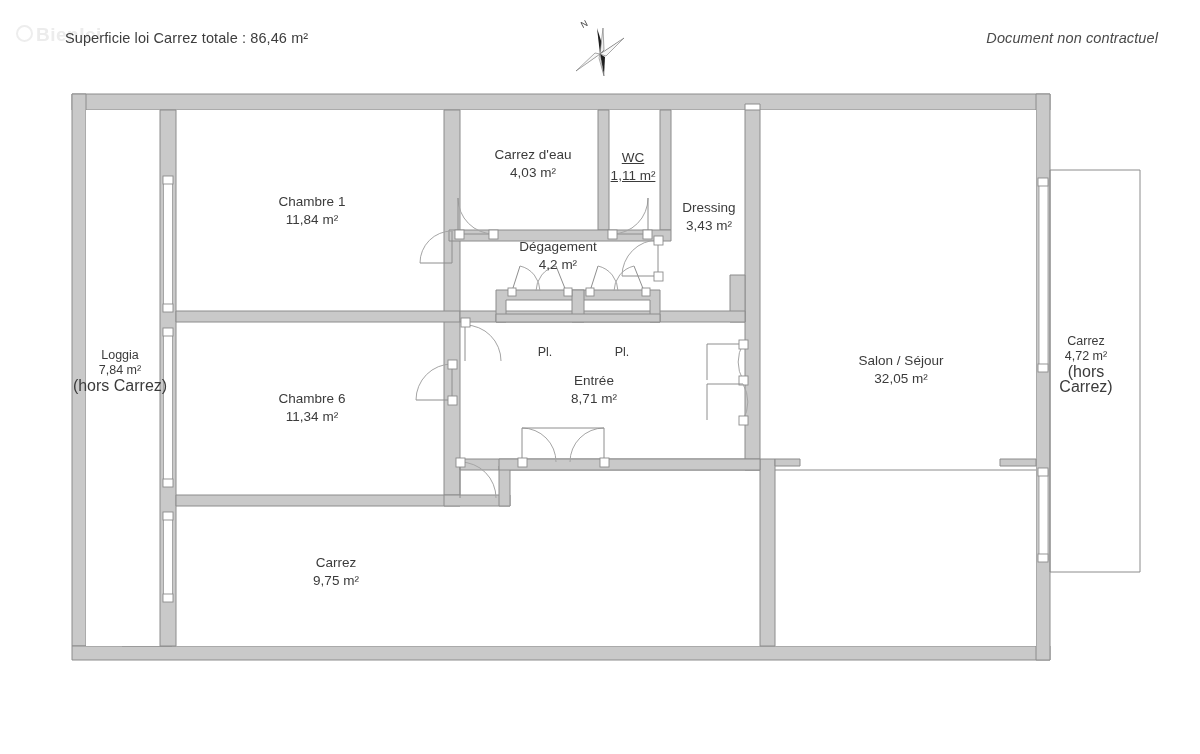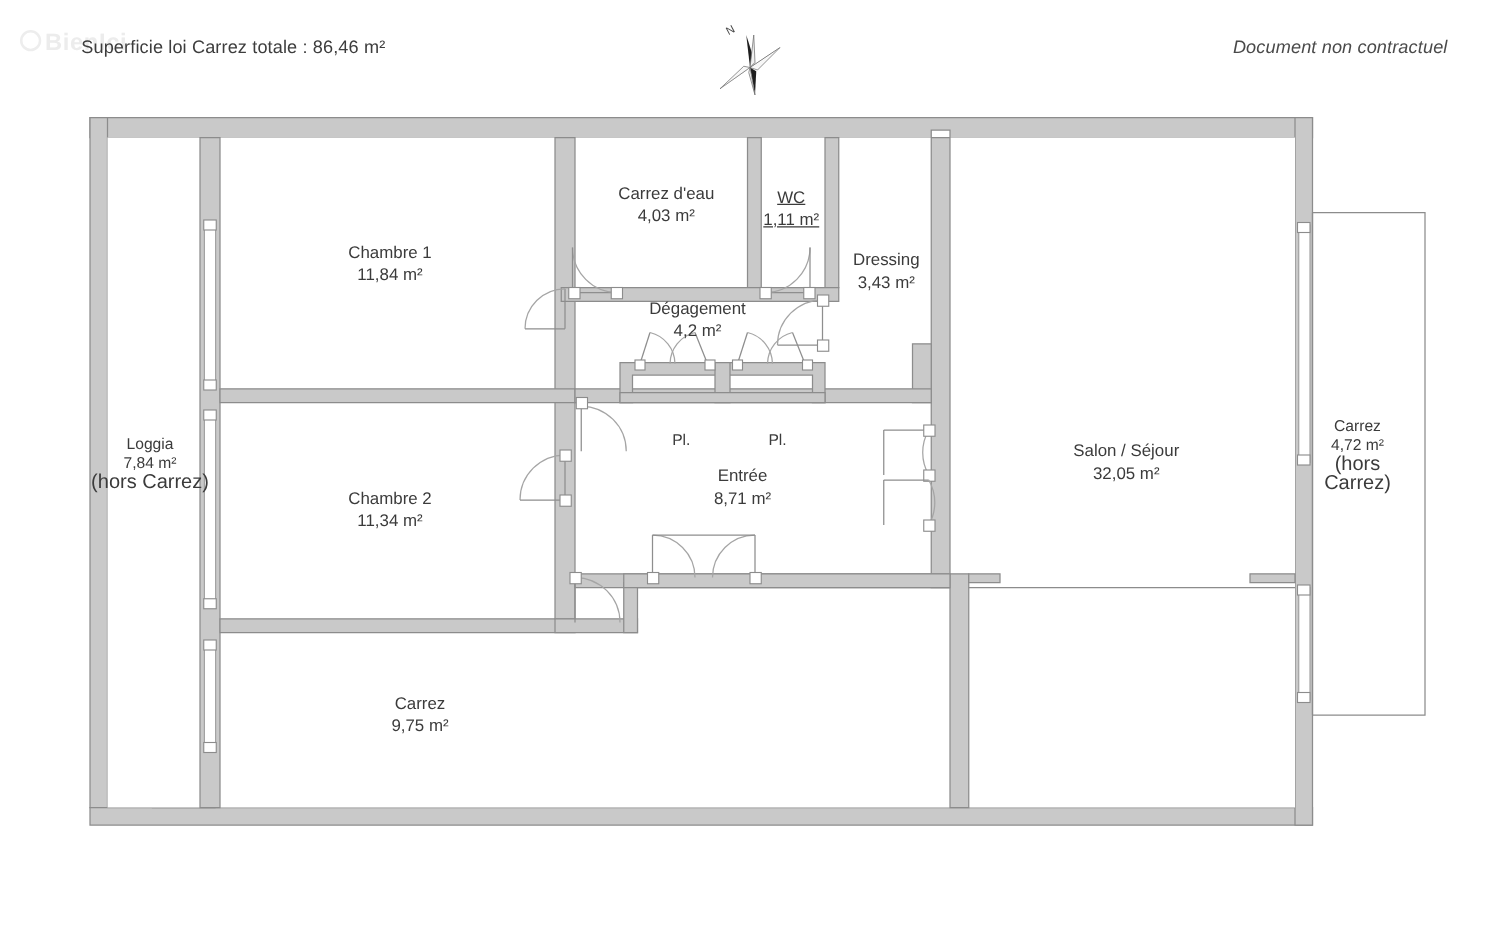--- a/index.html
+++ b/index.html
@@ -260,21 +260,21 @@
     <span class="ar">7,84 m²</span>
     <span class="sub">(hors Carrez)</span>
   </div>
 
   <div class="rm-label" style="left:312px;top:193px;transform:translateX(-50%);">
     <span class="nm">Chambre 1</span>
     <span class="ar">11,84 m²</span>
   </div>
 
   <div class="rm-label" style="left:312px;top:390px;transform:translateX(-50%);">
-    <span class="nm">Chambre 2</span>
+    <span class="nm">Chambre 6</span>
     <span class="ar">11,34 m²</span>
   </div>
 
   <div class="rm-label" style="left:336px;top:554px;transform:translateX(-50%);">
     <span class="nm">Carrez</span>
     <span class="ar">9,75 m²</span>
   </div>
 
   <div class="rm-label" style="left:533px;top:146px;transform:translateX(-50%);">
     <span class="nm">Carrez d'eau</span>

